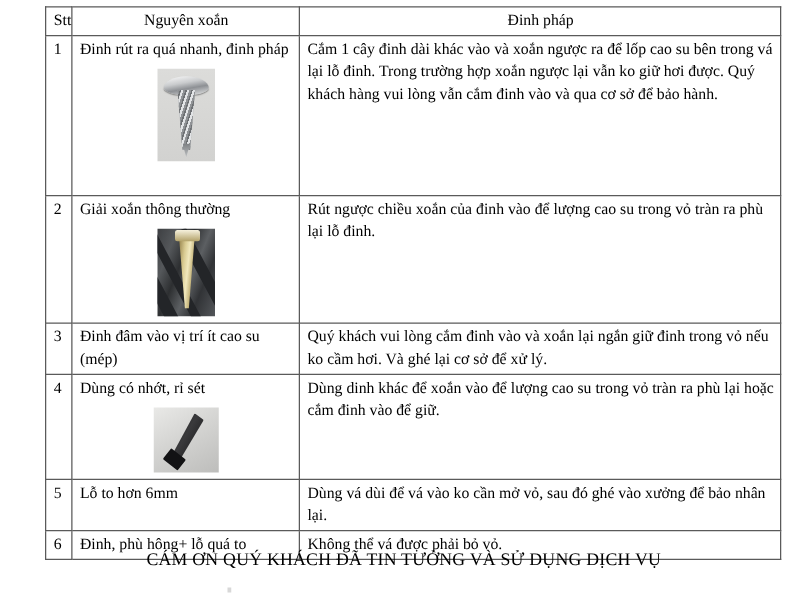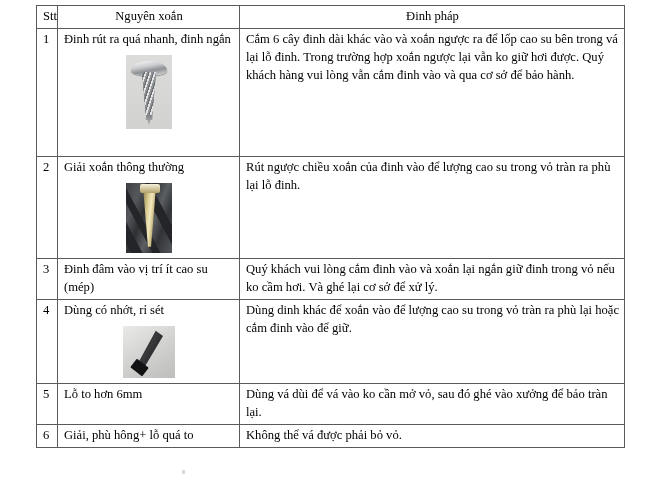--- a/index.html
+++ b/index.html
@@ -205,29 +205,29 @@
         <th>Stt</th>
         <th>Nguyên xoắn</th>
         <th>Đinh pháp</th>
       </tr>
     </thead>
     <tbody>
 
       <tr style="height:128px;">
         <td class="stt-cell">1</td>
         <td>
-          <span class="cell-text">Đinh rút ra quá nhanh, đinh ngắn</span>
+          <span class="cell-text">Đinh rút ra quá nhanh, đinh pháp</span>
           <span class="photo photo-screw-chrome">
             <span class="head"></span>
             <span class="shank"></span>
             <span class="tip"></span>
           </span>
         </td>
         <td>
-          <span class="cell-text">Cắm 6 cây đinh dài khác vào và xoắn ngược ra để lốp cao su bên trong vá lại lỗ đinh. Trong trường hợp xoắn ngược lại vẫn ko giữ hơi được. Quý khách hàng vui lòng vẫn cắm đinh vào và qua cơ sở để bảo hành.</span>
+          <span class="cell-text">Cắm 1 cây đinh dài khác vào và xoắn ngược ra để lốp cao su bên trong vá lại lỗ đinh. Trong trường hợp xoắn ngược lại vẫn ko giữ hơi được. Quý khách hàng vui lòng vẫn cắm đinh vào và qua cơ sở để bảo hành.</span>
         </td>
       </tr>
 
       <tr style="height:87px;">
         <td class="stt-cell">2</td>
         <td>
           <span class="cell-text">Giải xoắn thông thường</span>
           <span class="photo photo-screw-brass">
             <span class="groove g1"></span>
             <span class="groove g2"></span>
@@ -264,32 +264,33 @@
           <span class="cell-text">Dùng dinh khác để xoắn vào để lượng cao su trong vỏ tràn ra phù lại hoặc cắm đinh vào để giữ.</span>
         </td>
       </tr>
 
       <tr style="height:41px;">
         <td class="stt-cell">5</td>
         <td>
           <span class="cell-text">Lỗ to hơn 6mm</span>
         </td>
         <td>
-          <span class="cell-text">Dùng vá dùi để vá vào ko cần mở vỏ, sau đó ghé vào xưởng để bảo tràn lại.</span>
+          <span class="cell-text">Dùng vá dùi để vá vào ko cần mở vỏ, sau đó ghé vào xưởng để bảo nhân lại.</span>
         </td>
       </tr>
 
       <tr style="height:21px;">
         <td class="stt-cell">6</td>
         <td>
-          <span class="cell-text">Giải, phù hông+ lỗ quá to</span>
+          <span class="cell-text">Đinh, phù hông+ lỗ quá to</span>
         </td>
         <td>
           <span class="cell-text">Không thể vá được phải bỏ vỏ.</span>
         </td>
       </tr>
 
     </tbody>
   </table>
 
+  <div id="thankyou-line">CÁM ƠN QUÝ KHÁCH ĐÃ TIN TƯỞNG VÀ SỬ DỤNG DỊCH VỤ</div>
   <div id="page-artifact"></div>
 
 </div>
 
 </body></html>

